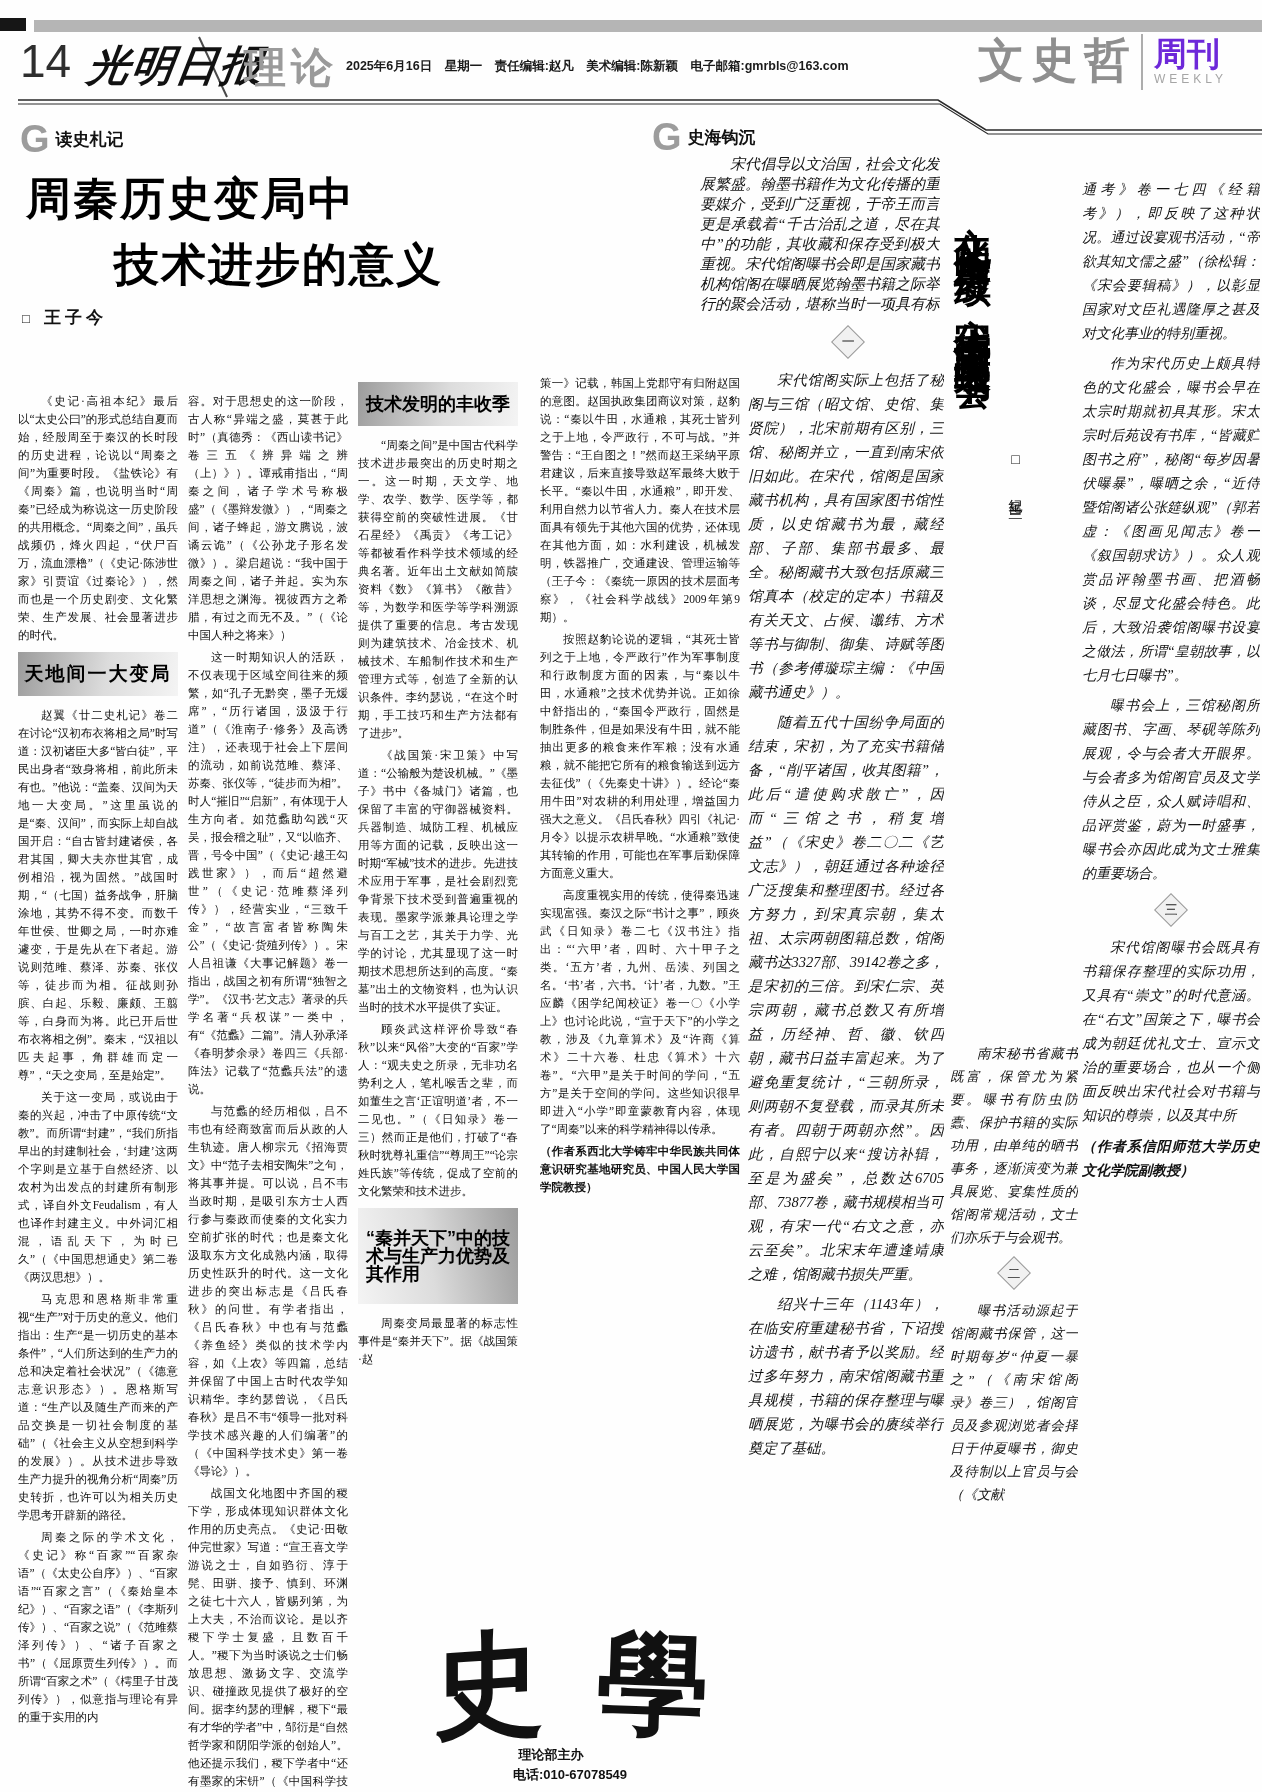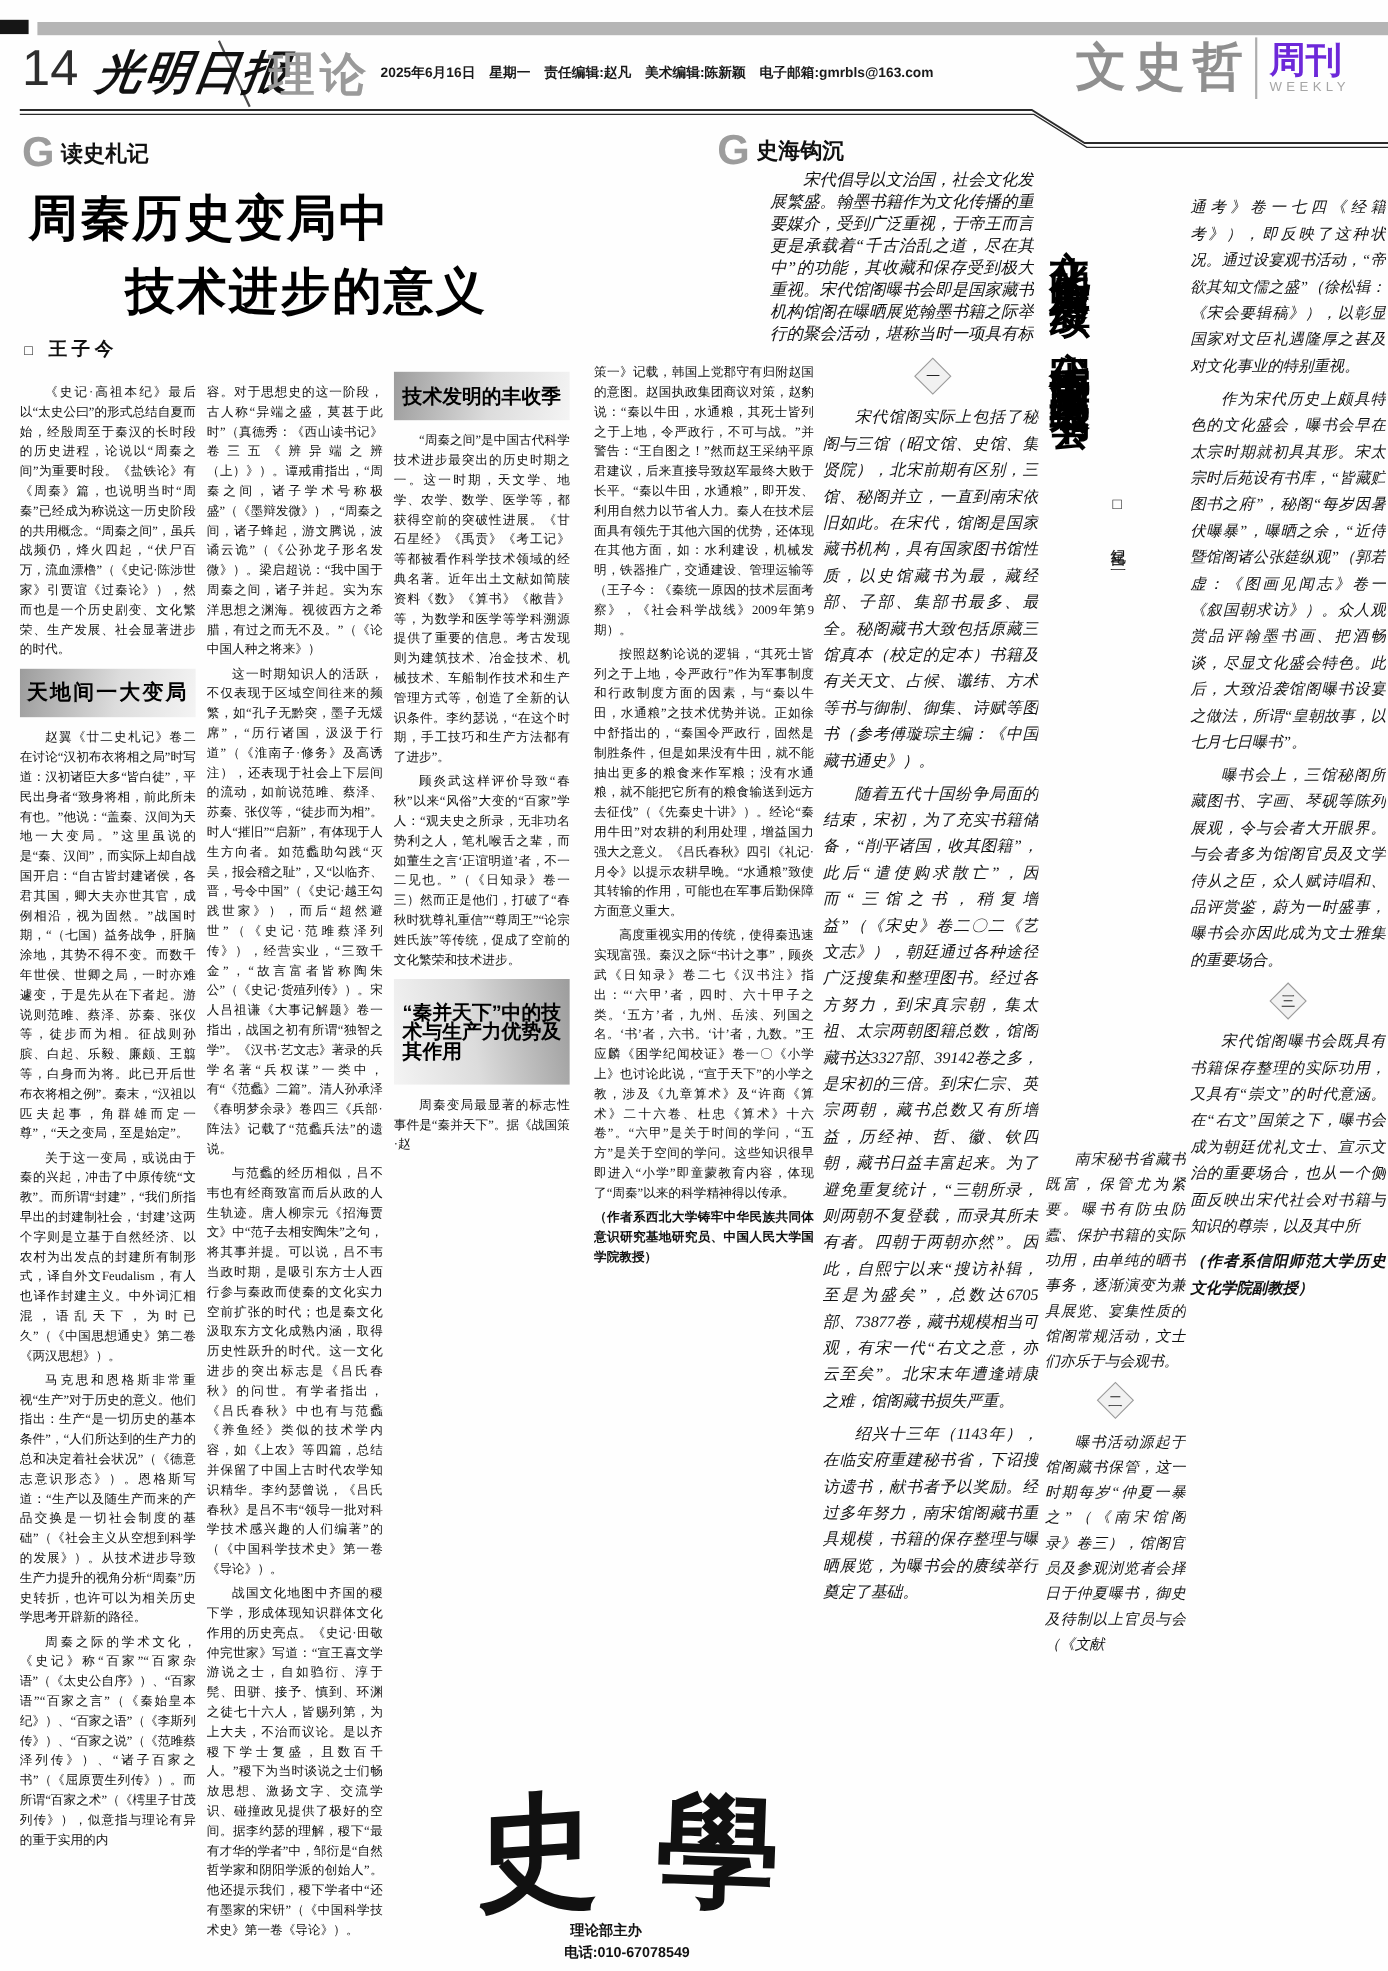--- a/index.html
+++ b/index.html
@@ -13,28 +13,28 @@
   .section-title{font-family:"Liberation Sans",sans-serif;font-size:42px;font-weight:bold;
                  color:#9a9a9a;letter-spacing:5px;}
   .dateline{font-family:"Liberation Sans",sans-serif;font-size:12.5px;font-weight:bold;color:#1a1a1a;}
   .weekly-cn{font-family:"Liberation Sans",sans-serif;font-size:46px;font-weight:bold;color:#8f8f8f;letter-spacing:7px;}
   .weekly-label{font-family:"Liberation Sans",sans-serif;font-size:33px;font-weight:bold;color:#6d28d9;}
   .weekly-en{font-family:"Liberation Sans",sans-serif;font-size:12px;color:#a5a5a5;letter-spacing:4px;}
   
   .badge{display:flex;align-items:center;gap:6px;}
   .badge .g{font-family:"Liberation Sans",sans-serif;font-size:38px;line-height:34px;
             font-weight:bold;color:#9c9c9c;}
-  .badge .lbl{font-family:"Liberation Sans",sans-serif;font-size:20px;font-weight:bold;color:#111;}
+  .badge .lbl{font-family:"Liberation Sans",sans-serif;font-size:17px;font-weight:bold;color:#111;}
   
   .headline{font-family:"DejaVu Serif",serif;font-weight:900;font-size:45px;line-height:66px;
             letter-spacing:2px;color:#000;}
   .headline .l2{margin-left:88px;}
   .byline{font-size:17px;font-weight:bold;}
   .byline .sq{font-size:13px;}
-  .songcol{font-size:11.5px;line-height:18px;text-align:justify;overflow:hidden;}
+  .songcol{font-size:11.5px;line-height:18px;text-align:justify;overflow:hidden;margin-top:44px;}
   .songcol p{margin:0 0 4px 0;text-indent:2em;}
   .songcol p.noind{text-indent:0;}
   .secbox{background:linear-gradient(100deg,#9c9c9c 0%,#dcdcdc 55%,#f4f4f4 100%);
           font-family:"Liberation Sans",sans-serif;font-weight:bold;color:#000;
           display:flex;align-items:center;justify-content:center;text-align:center;
           margin:8px 0 10px 0;}
   .secbox.rev{background:linear-gradient(260deg,#9c9c9c 0%,#dcdcdc 55%,#f4f4f4 100%);}
   .credit{font-family:"Liberation Sans",sans-serif;font-weight:bold;text-indent:0 !important;}
   
   .callig{font-family:"DejaVu Serif",serif;font-weight:900;font-size:112px;line-height:112px;}
@@ -108,20 +108,21 @@
   <p>这一时期知识人的活跃，不仅表现于区域空间往来的频繁，如“孔子无黔突，墨子无煖席”，“历行诸国，汲汲于行道”（《淮南子·修务》及高诱注），还表现于社会上下层间的流动，如前说范雎、蔡泽、苏秦、张仪等，“徒步而为相”。时人“摧旧”“启新”，有体现于人生方向者。如范蠡助勾践“灭吴，报会稽之耻”，又“以临齐、晋，号令中国”（《史记·越王勾践世家》），而后“超然避世”（《史记·范雎蔡泽列传》），经营实业，“三致千金”，“故言富者皆称陶朱公”（《史记·货殖列传》）。宋人吕祖谦《大事记解题》卷一指出，战国之初有所谓“独智之学”。《汉书·艺文志》著录的兵学名著“兵权谋”一类中，有“《范蠡》二篇”。清人孙承泽《春明梦余录》卷四三《兵部·阵法》记载了“范蠡兵法”的遗说。</p>
   <p>与范蠡的经历相似，吕不韦也有经商致富而后从政的人生轨迹。唐人柳宗元《招海贾文》中“范子去相安陶朱”之句，将其事并提。可以说，吕不韦当政时期，是吸引东方士人西行参与秦政而使秦的文化实力空前扩张的时代；也是秦文化汲取东方文化成熟内涵，取得历史性跃升的时代。这一文化进步的突出标志是《吕氏春秋》的问世。有学者指出，《吕氏春秋》中也有与范蠡《养鱼经》类似的技术学内容，如《上农》等四篇，总结并保留了中国上古时代农学知识精华。李约瑟曾说，《吕氏春秋》是吕不韦“领导一批对科学技术感兴趣的人们编著”的（《中国科学技术史》第一卷《导论》）。</p>
   <p>战国文化地图中齐国的稷下学，形成体现知识群体文化作用的历史亮点。《史记·田敬仲完世家》写道：“宣王喜文学游说之士，自如驺衍、淳于髡、田骈、接予、慎到、环渊之徒七十六人，皆赐列第，为上大夫，不治而议论。是以齐稷下学士复盛，且数百千人。”稷下为当时谈说之士们畅放思想、激扬文字、交流学识、碰撞政见提供了极好的空间。据李约瑟的理解，稷下“最有才华的学者”中，邹衍是“自然哲学家和阴阳学派的创始人”。他还提示我们，稷下学者中“还有墨家的宋钘”（《中国科学技术史》第一卷《导论》）。</p>
 </div>
 
 <div class="abs songcol" style="left:358px;top:330px;width:160px;height:1312px;">
   <div class="secbox" style="height:44px;font-size:18px;">
     <span>技术发明的丰收季</span>
   </div>
   <p>“周秦之间”是中国古代科学技术进步最突出的历史时期之一。这一时期，天文学、地学、农学、数学、医学等，都获得空前的突破性进展。《甘石星经》《禹贡》《考工记》等都被看作科学技术领域的经典名著。近年出土文献如简牍资料《数》《算书》《敝昔》等，为数学和医学等学科溯源提供了重要的信息。考古发现则为建筑技术、冶金技术、机械技术、车船制作技术和生产管理方式等，创造了全新的认识条件。李约瑟说，“在这个时期，手工技巧和生产方法都有了进步”。</p>
+  <p>《战国策·宋卫策》中写道：“公输般为楚设机械。”《墨子》书中《备城门》诸篇，也保留了丰富的守御器械资料。兵器制造、城防工程、机械应用等方面的记载，反映出这一时期“军械”技术的进步。先进技术应用于军事，是社会剧烈竞争背景下技术受到普遍重视的表现。墨家学派兼具论理之学与百工之艺，其关于力学、光学的讨论，尤其显现了这一时期技术思想所达到的高度。“秦墓”出土的文物资料，也为认识当时的技术水平提供了实证。</p>
   <p>顾炎武这样评价导致“春秋”以来“风俗”大变的“百家”学人：“观夫史之所录，无非功名势利之人，笔札喉舌之辈，而如董生之言‘正谊明道’者，不一二见也。”（《日知录》卷一三）然而正是他们，打破了“春秋时犹尊礼重信”“尊周王”“论宗姓氏族”等传统，促成了空前的文化繁荣和技术进步。</p>
   <div class="secbox rev" style="height:96px;font-size:18px;padding:0 8px;text-align:left;justify-content:flex-start;">
     <span>“秦并天下”中的技术与生产力优势及其作用</span>
   </div>
   <p>周秦变局最显著的标志性事件是“秦并天下”。据《战国策·赵</p>
 </div>
 
 <div class="abs songcol" style="left:540px;top:330px;width:200px;height:1312px;">
   <p class="noind">策一》记载，韩国上党郡守有归附赵国的意图。赵国执政集团商议对策，赵豹说：“秦以牛田，水通粮，其死士皆列之于上地，令严政行，不可与战。”并警告：“王自图之！”然而赵王采纳平原君建议，后来直接导致赵军最终大败于长平。“秦以牛田，水通粮”，即开发、利用自然力以节省人力。秦人在技术层面具有领先于其他六国的优势，还体现在其他方面，如：水利建设，机械发明，铁器推广，交通建设、管理运输等（王子今：《秦统一原因的技术层面考察》，《社会科学战线》2009年第9期）。</p>
   <p>按照赵豹论说的逻辑，“其死士皆列之于上地，令严政行”作为军事制度和行政制度方面的因素，与“秦以牛田，水通粮”之技术优势并说。正如徐中舒指出的，“秦国令严政行，固然是制胜条件，但是如果没有牛田，就不能抽出更多的粮食来作军粮；没有水通粮，就不能把它所有的粮食输送到远方去征伐”（《先秦史十讲》）。经论“秦用牛田”对农耕的利用处理，增益国力强大之意义。《吕氏春秋》四引《礼记·月令》以提示农耕早晚。“水通粮”致使其转输的作用，可能也在军事后勤保障方面意义重大。</p>

